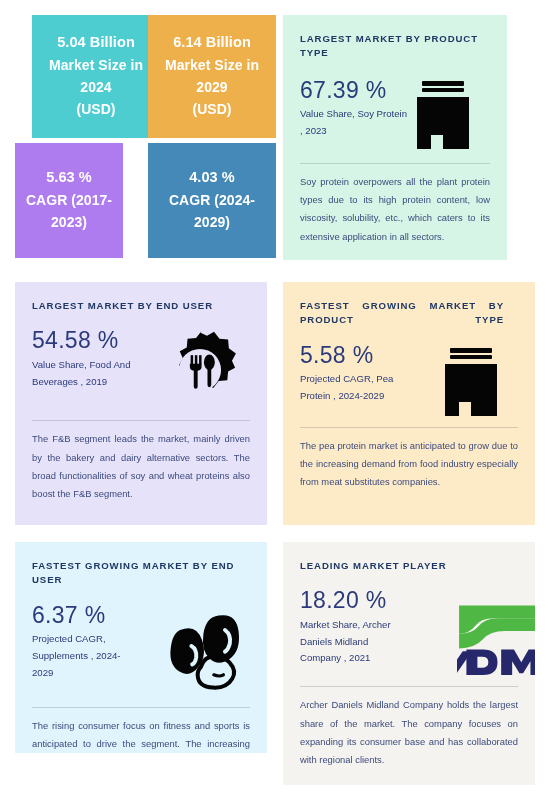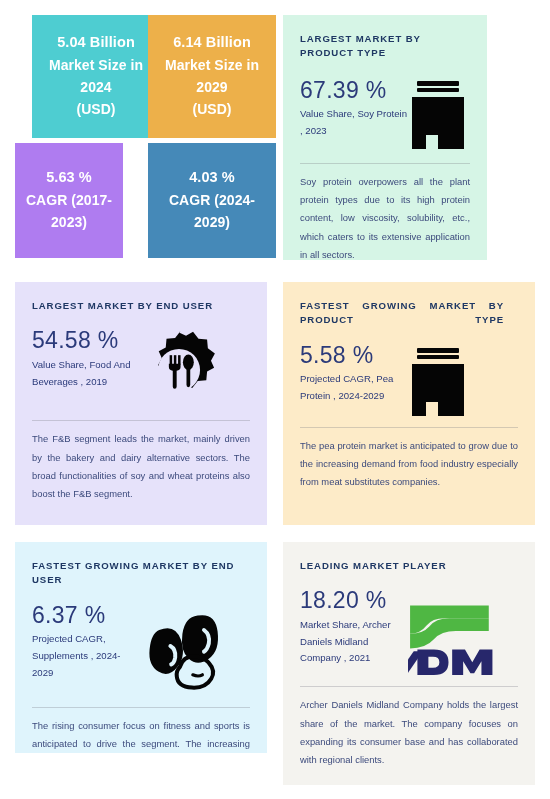--- a/index.html
+++ b/index.html
@@ -58,21 +58,21 @@
     letter-spacing: 0.9px;
     line-height: 1.5;
     text-transform: uppercase;
   }
   .p-title.justified { text-align: justify; text-align-last: justify; }
 
   .p-body {
     display: flex;
     flex-direction: row;
     align-items: flex-start;
-    justify-content: flex-start;
+    justify-content: space-between;
   }
   .p-stat { flex: 0 0 auto; }
   .p-pct {
     font-size: 23px;
     color: #2B3A7A;
     font-weight: normal;
     line-height: 1.15;
     letter-spacing: 0.3px;
     white-space: nowrap;
   }
@@ -130,21 +130,21 @@
   <div class="kpi" style="left:15px;top:143px;width:108px;height:115px;background:#AF7CF0;">
     <div class="kpi-value">5.63 %</div>
     <div class="kpi-label">CAGR (2017-2023)</div>
   </div>
 
   <div class="kpi" style="left:148px;top:143px;width:128px;height:115px;background:#4589B8;">
     <div class="kpi-value">4.03 %</div>
     <div class="kpi-label">CAGR (2024-2029)</div>
   </div>
 
-  <div class="panel" style="left:283px;top:15px;width:204px;height:245px;background:#D6F5E6;">
+  <div class="panel" style="left:283px;top:15px;width:224px;height:245px;background:#D6F5E6;">
     <div style="padding:17px 17px 0 17px;">
       <div class="p-title">LARGEST MARKET BY PRODUCT TYPE</div>
     </div>
 
     <div class="p-body" style="padding:16px 16px 0 17px;">
       <div class="p-stat">
         <div class="p-pct">67.39 %</div>
         <div class="p-sub">Value Share, Soy Protein , 2023</div>
       </div>
       <div class="icon-wrap" style="padding-top:4px;padding-right:18px;">

